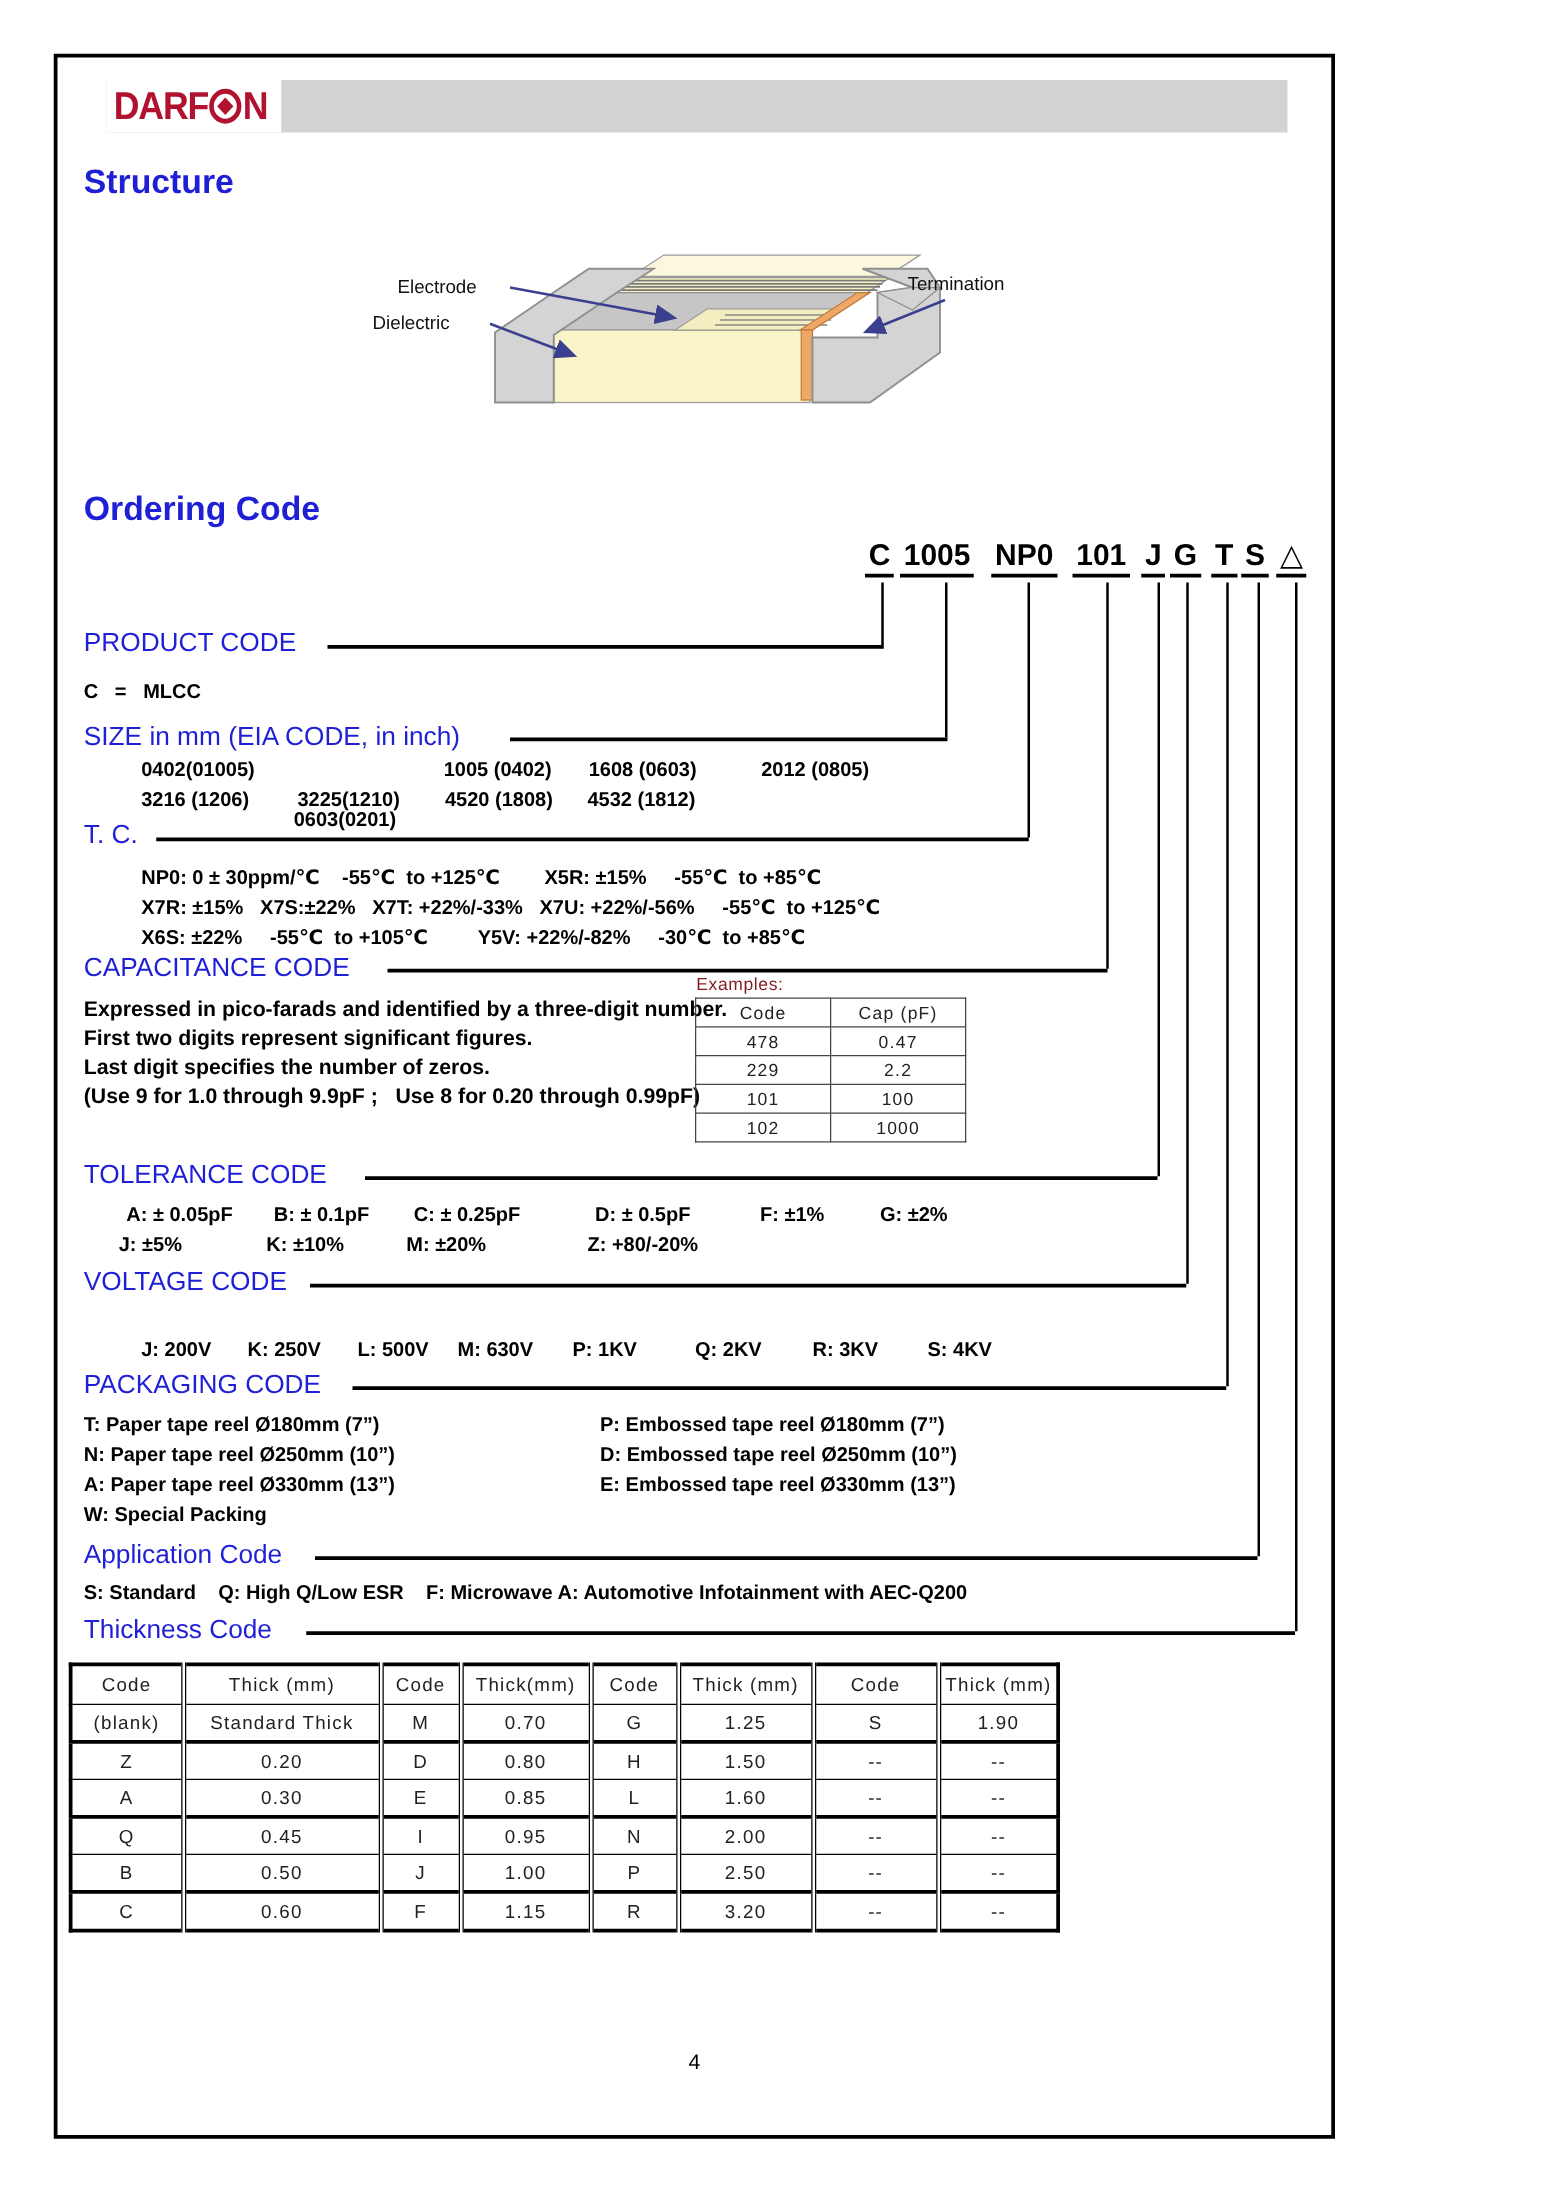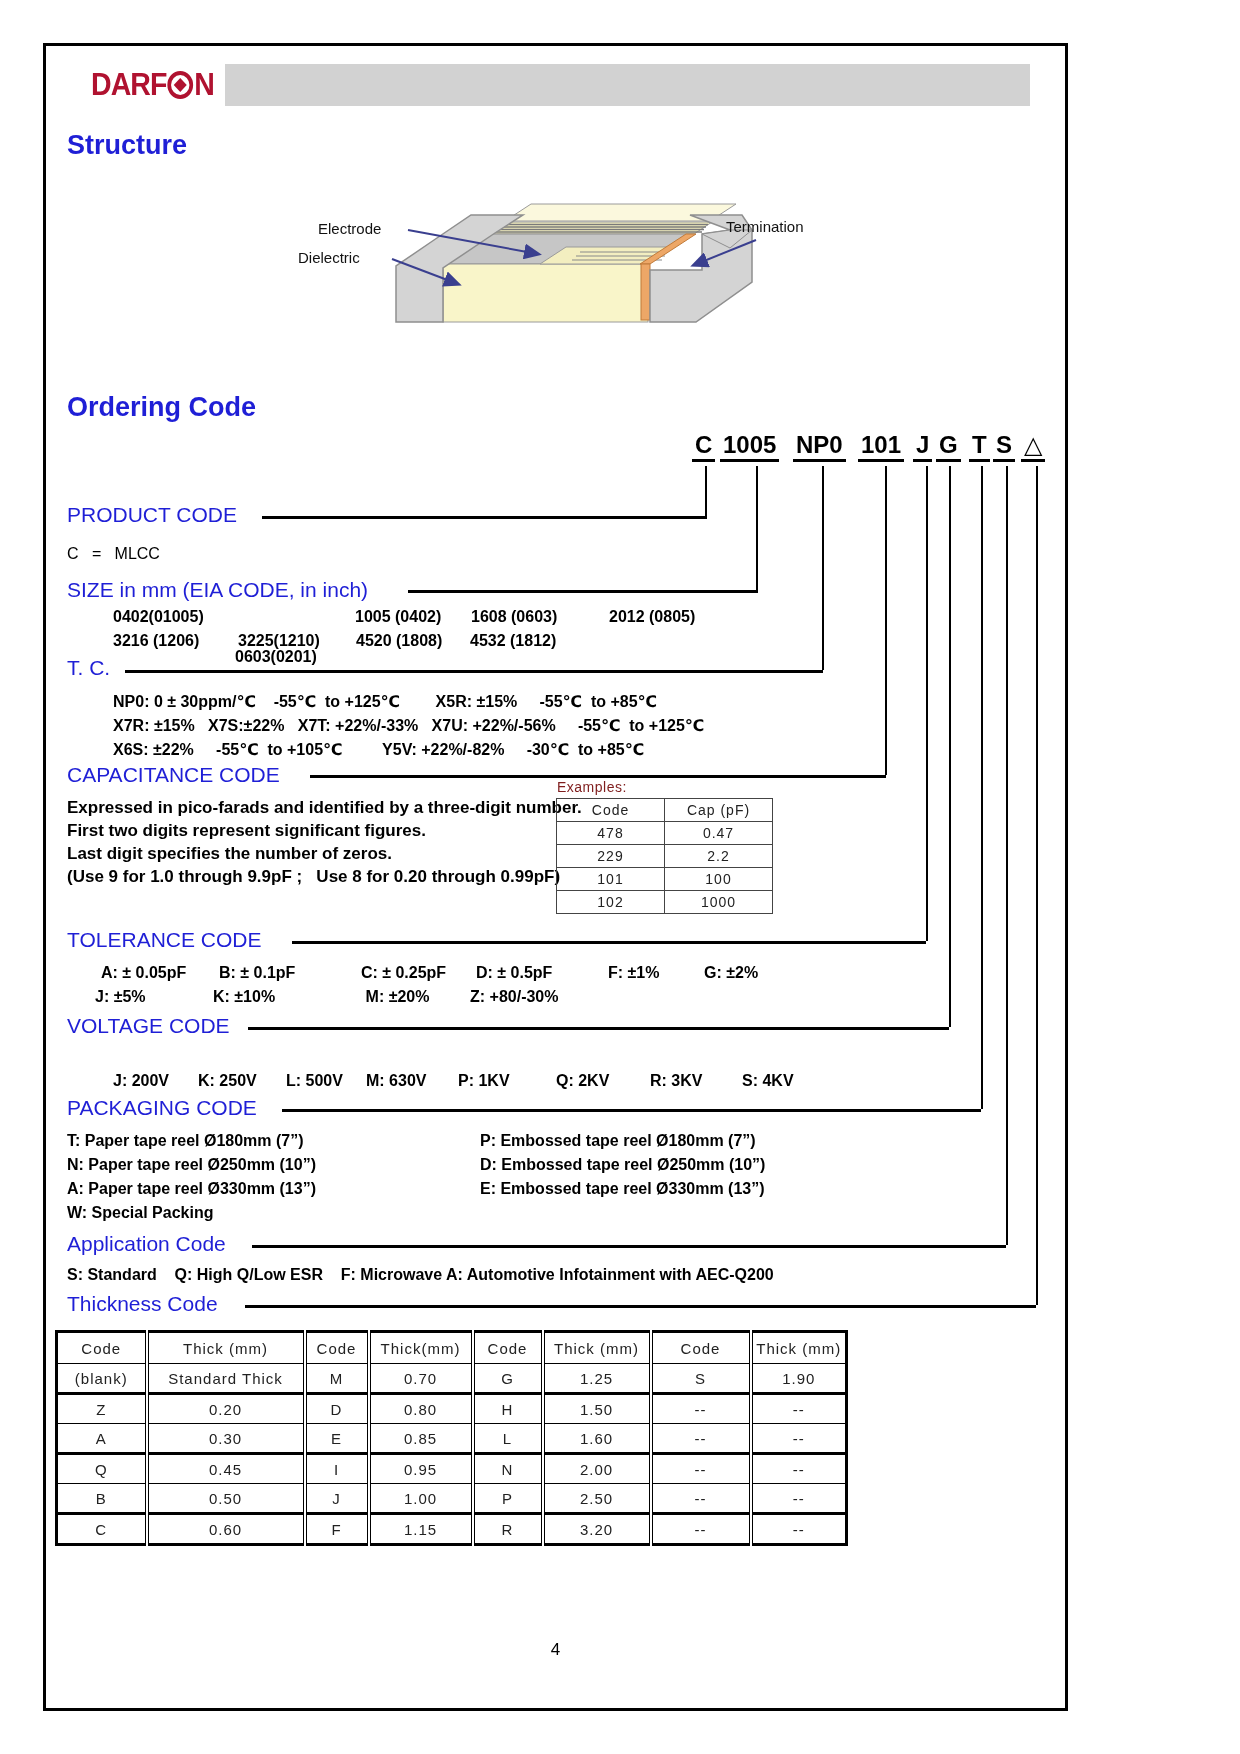--- a/index.html
+++ b/index.html
@@ -24,21 +24,21 @@
   .code-seg{font-size:24px;font-weight:bold;border-bottom:3px solid #000;padding:0 3px 1px 3px;line-height:1.1;}
   
   .b16{font-size:16px;font-weight:bold;}
   .b17{font-size:17px;font-weight:bold;}
   .row{display:flex;}
   .size-row1 span:nth-child(1){width:122px;} .size-row1 span:nth-child(2){width:120px;margin-top:40px;}
   .size-row1 span:nth-child(3){width:116px;} .size-row1 span:nth-child(4){width:138px;}
   .size-row2 span:nth-child(1){width:125px;} .size-row2 span:nth-child(2){width:118px;}
   .size-row2 span:nth-child(3){width:114px;}
   .tol-row span:nth-child(1){width:118px;} .tol-row span:nth-child(2){width:112px;}
-  .tol-row span:nth-child(3){width:145px;text-align:center;} .tol-row span:nth-child(4){width:132px;}
+  .tol-row span:nth-child(3){width:145px;} .tol-row span:nth-child(4){width:132px;}
   .tol-row span:nth-child(5){width:96px;}
   .volt-row span:nth-child(1){width:85px;} .volt-row span:nth-child(2){width:88px;}
   .volt-row span:nth-child(3){width:80px;} .volt-row span:nth-child(4){width:92px;}
   .volt-row span:nth-child(5){width:98px;} .volt-row span:nth-child(6){width:94px;}
   .volt-row span:nth-child(7){width:92px;}
   
   #examples-table{border-collapse:collapse;}
   #examples-table td{border:1px solid #444;width:107px;height:22px;text-align:center;
       font-size:14px;letter-spacing:1px;color:#222;font-weight:normal;padding:0;}
   .examples-label{font-size:14px;letter-spacing:.5px;color:#7f1d1d;}
@@ -130,21 +130,21 @@
   <div class="abs vline" style="left:822px;top:466px;height:204px;"></div>
   <div class="abs vline" style="left:885px;top:466px;height:309px;"></div>
   <div class="abs vline" style="left:926px;top:466px;height:475px;"></div>
   <div class="abs vline" style="left:949px;top:466px;height:561px;"></div>
   <div class="abs vline" style="left:981px;top:466px;height:643px;"></div>
   <div class="abs vline" style="left:1006px;top:466px;height:779px;"></div>
   <div class="abs vline" style="left:1036px;top:466px;height:839px;"></div>
 
   <div class="abs sec" style="left:67px;top:503px;">PRODUCT CODE</div>
   <div class="abs hline" style="left:262px;top:516px;width:445px;"></div>
-  <div class="abs b16 pre" style="left:67px;top:545px;font-weight:normal;">C   =   MLCC</div>
+  <div class="abs b16 pre" style="left:67px;top:545px;font-weight:bold;">C   =   MLCC</div>
 
   <div class="abs sec" style="left:67px;top:578px;">SIZE in mm (EIA CODE, in inch)</div>
   <div class="abs hline" style="left:408px;top:590px;width:350px;"></div>
   <div class="abs b16 row size-row1" style="left:113px;top:608px;justify-content:center;">
     <span>0402(01005)</span>
       <span>0603(0201)</span>
       <span>1005 (0402)</span>
       <span>1608 (0603)</span>
       <span>2012 (0805)</span>
   </div>
@@ -200,21 +200,21 @@
       <span>B: ± 0.1pF</span>
       <span>C: ± 0.25pF</span>
       <span>D: ± 0.5pF</span>
       <span>F: ±1%</span>
       <span>G: ±2%</span>
   </div>
   <div class="abs b16 row tol-row" style="left:95px;top:988px;">
     <span>J: ±5%</span>
       <span>K: ±10%</span>
       <span>M: ±20%</span>
-      <span>Z: +80/-30%</span>
+      <span>Z: +80/-20%</span>
   </div>
 
   <div class="abs sec" style="left:67px;top:1014px;">VOLTAGE CODE</div>
   <div class="abs hline" style="left:248px;top:1027px;width:701px;"></div>
   <div class="abs b16 row volt-row" style="left:113px;top:1072px;">
     <span>J: 200V</span>
       <span>K: 250V</span>
       <span>L: 500V</span>
       <span>M: 630V</span>
       <span>P: 1KV</span>

